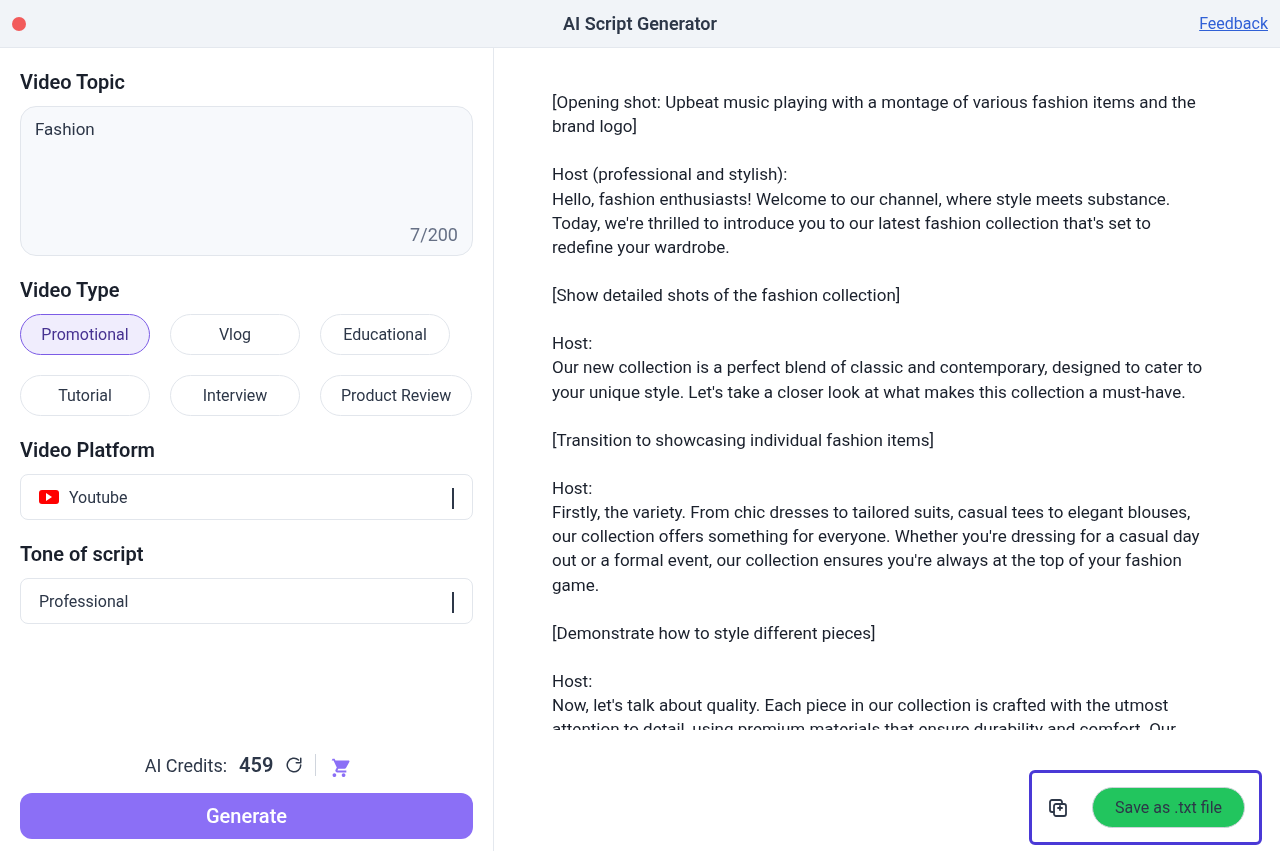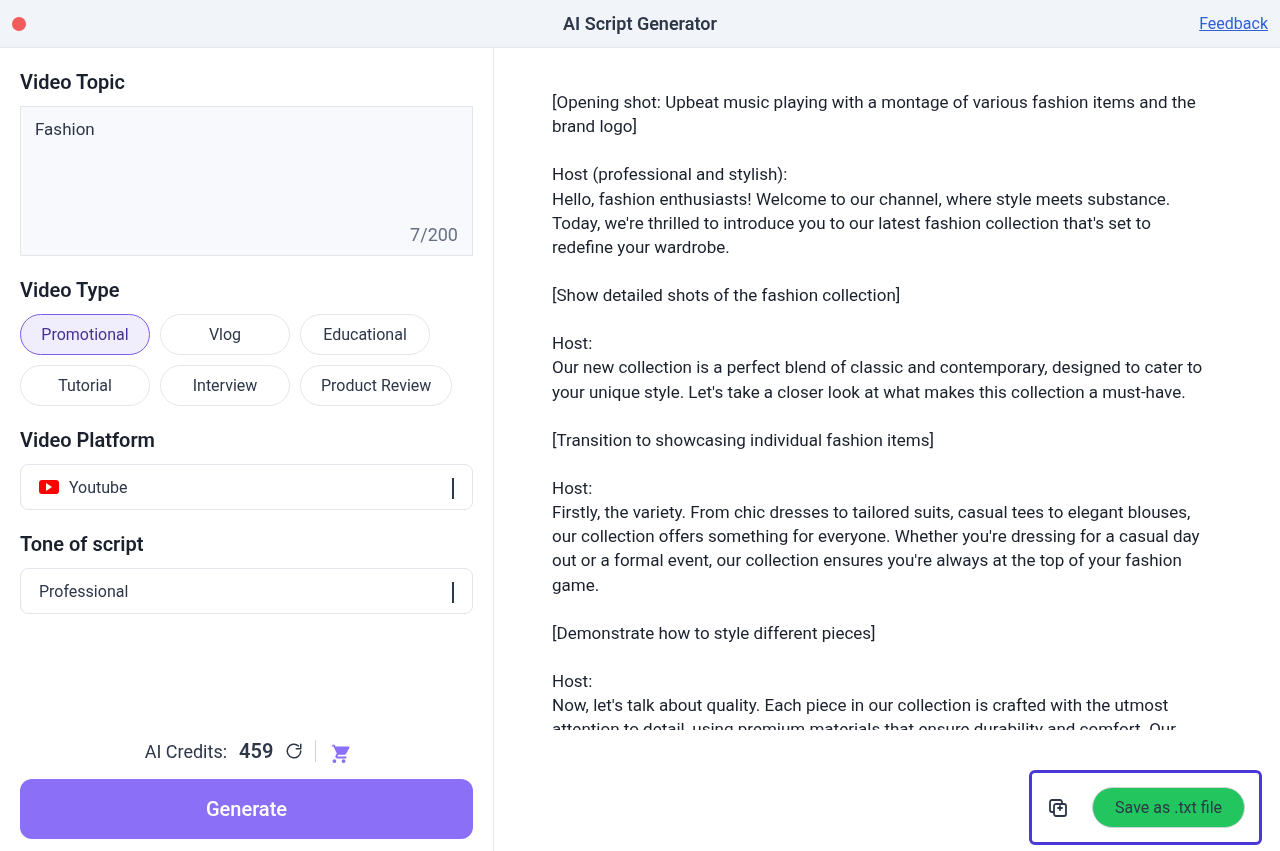--- a/index.html
+++ b/index.html
@@ -4,38 +4,38 @@
 <style>
 * { box-sizing: border-box; margin: 0; padding: 0; font-family: -apple-system, BlinkMacSystemFont, "Segoe UI", Roboto, Helvetica, Arial, sans-serif; }
 html, body { width: 1280px; height: 851px; overflow: hidden; background: #fff; }
 .topbar { height: 48px; background: #f1f4f8; border-bottom: 1px solid #e4e8ee; display: flex; align-items: center; padding: 0 12px; position: relative; }
 .window-dot { width: 14px; height: 14px; border-radius: 50%; background: #f25b5b; }
 .title { position: absolute; left: 50%; transform: translateX(-50%); font-size: 18px; font-weight: 600; color: #2d3748; }
 .feedback { margin-left: auto; font-size: 16px; color: #3060d6; text-decoration: underline; cursor: pointer; }
 .body-wrap { display: flex; height: calc(851px - 42px); }
 .left-panel { width: 494px; border-right: 1px solid #e4e8ee; padding: 22px 20px 18px 20px; display: flex; flex-direction: column; }
 .section-label { font-size: 20px; font-weight: 600; color: #1a202c; margin-bottom: 12px; }
-.topic-box { position: relative; border: 1px solid #e2e6ec; background: #f7f9fc; border-radius: 0; padding: 12px 14px; height: 150px; margin-bottom: 22px; }
+.topic-box { position: relative; border: 1px solid #e2e6ec; background: #f7f9fc; border-radius: 16px; padding: 12px 14px; height: 150px; margin-bottom: 22px; }
 .topic-input { width: 100%; height: 110px; border: none; outline: none; background: transparent; font-size: 17px; color: #2d3748; resize: none; }
 .char-count { position: absolute; right: 14px; bottom: 10px; font-size: 18px; color: #667085; }
-.chips { display: flex; flex-wrap: wrap; gap: 10px; margin-bottom: 22px; }
+.chips { display: flex; flex-wrap: wrap; gap: 20px; margin-bottom: 22px; }
 .chip { display: inline-flex; align-items: center; justify-content: center; padding: 10px 20px; border: 1px solid #e2e6ec; border-radius: 999px; font-size: 16px; color: #2d3748; background: #fff; cursor: pointer; min-width: 130px; }
 .chip.selected { border: 1px solid #7c5ce6; background: #f0edfd; color: #473291; }
 .select-box { position: relative; border: 1px solid #e2e6ec; border-radius: 8px; height: 46px; display: flex; align-items: center; padding: 0 18px; cursor: pointer; margin-bottom: 22px; font-size: 16px; color: #2d3748; }
 .select-box .chev { margin-left: auto; }
 .youtube-glyph { width: 20px; height: 14px; background: #ff0000; border-radius: 3px; margin-right: 10px; position: relative; }
 .youtube-glyph::after { content: ""; position: absolute; left: 7px; top: 3px; width: 0; height: 0; border-left: 6px solid #fff; border-top: 4px solid transparent; border-bottom: 4px solid transparent; }
 .chev-down { width: 10px; height: 10px; border-right: 2px solid #2d3748; border-bottom: 2px solid #2d3748; transform: rotate(45deg); margin-top: -4px; }
 .bottom-bar { margin-top: auto; }
 .credits-row { display: flex; align-items: center; justify-content: center; gap: 12px; font-size: 18px; color: #2d3748; margin-bottom: 16px; margin-top: 8px; }
 .credits-row .credits-value { font-size: 20px; font-weight: 600; }
 .refresh-icon { width: 18px; height: 18px; display: inline-block; }
 .divider-v { width: 1px; height: 22px; background: #d0d5dd; }
 .cart-icon { width: 20px; height: 20px; display: inline-block; }
-.generate-btn { width: 100%; height: 60px; border-radius: 12px; background: #8b6ff6; color: #fff; font-size: 20px; font-weight: 500; border: none; cursor: pointer; }
+.generate-btn { width: 100%; height: 46px; border-radius: 12px; background: #8b6ff6; color: #fff; font-size: 20px; font-weight: 500; border: none; cursor: pointer; }
 .right-panel { flex: 1; position: relative; padding: 42px 50px 0 58px; }
 .script-area { height: 640px; overflow-y: auto; padding-right: 18px; font-size: 17px; line-height: 1.42; color: #1a202c; white-space: pre-wrap; }
 .script-area::-webkit-scrollbar { width: 8px; }
 .script-area::-webkit-scrollbar-track { background: transparent; }
 .script-area::-webkit-scrollbar-thumb { background: #c7cad0; border-radius: 4px; }
 .save-block { position: absolute; right: 18px; bottom: 12px; border: 3px solid #4a39d6; border-radius: 6px; padding: 14px 14px; display: flex; align-items: center; gap: 22px; }
 .copy-icon { width: 24px; height: 24px; display: inline-block; cursor: pointer; }
 .save-btn { border: 1px solid #cfd3da; border-radius: 999px; padding: 10px 22px; font-size: 16px; color: #2d3748; background: #22c55e; cursor: pointer; }
 </style>
 </head>

